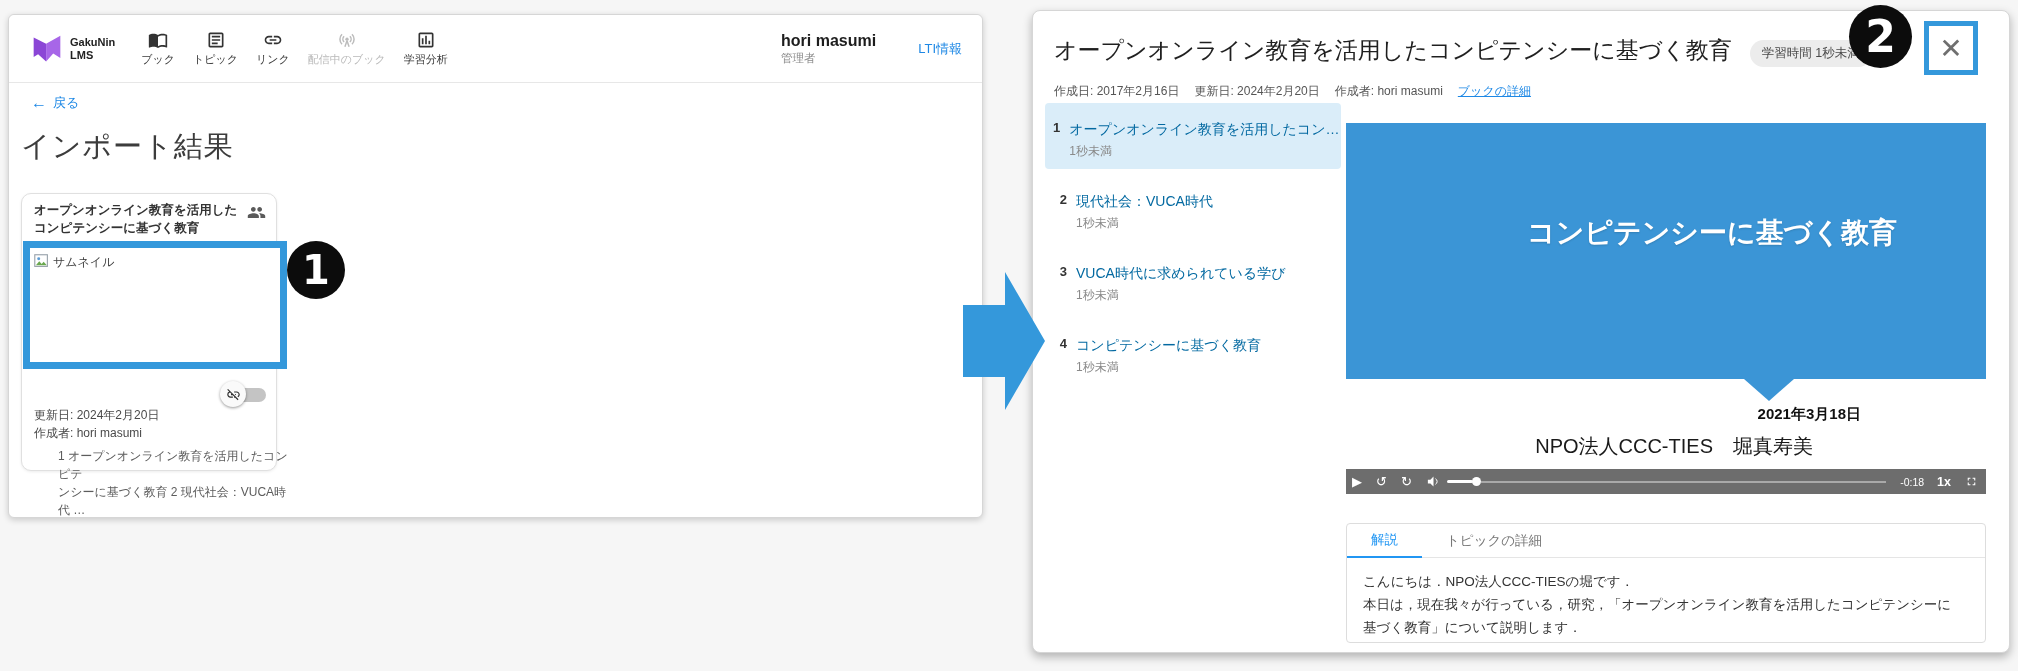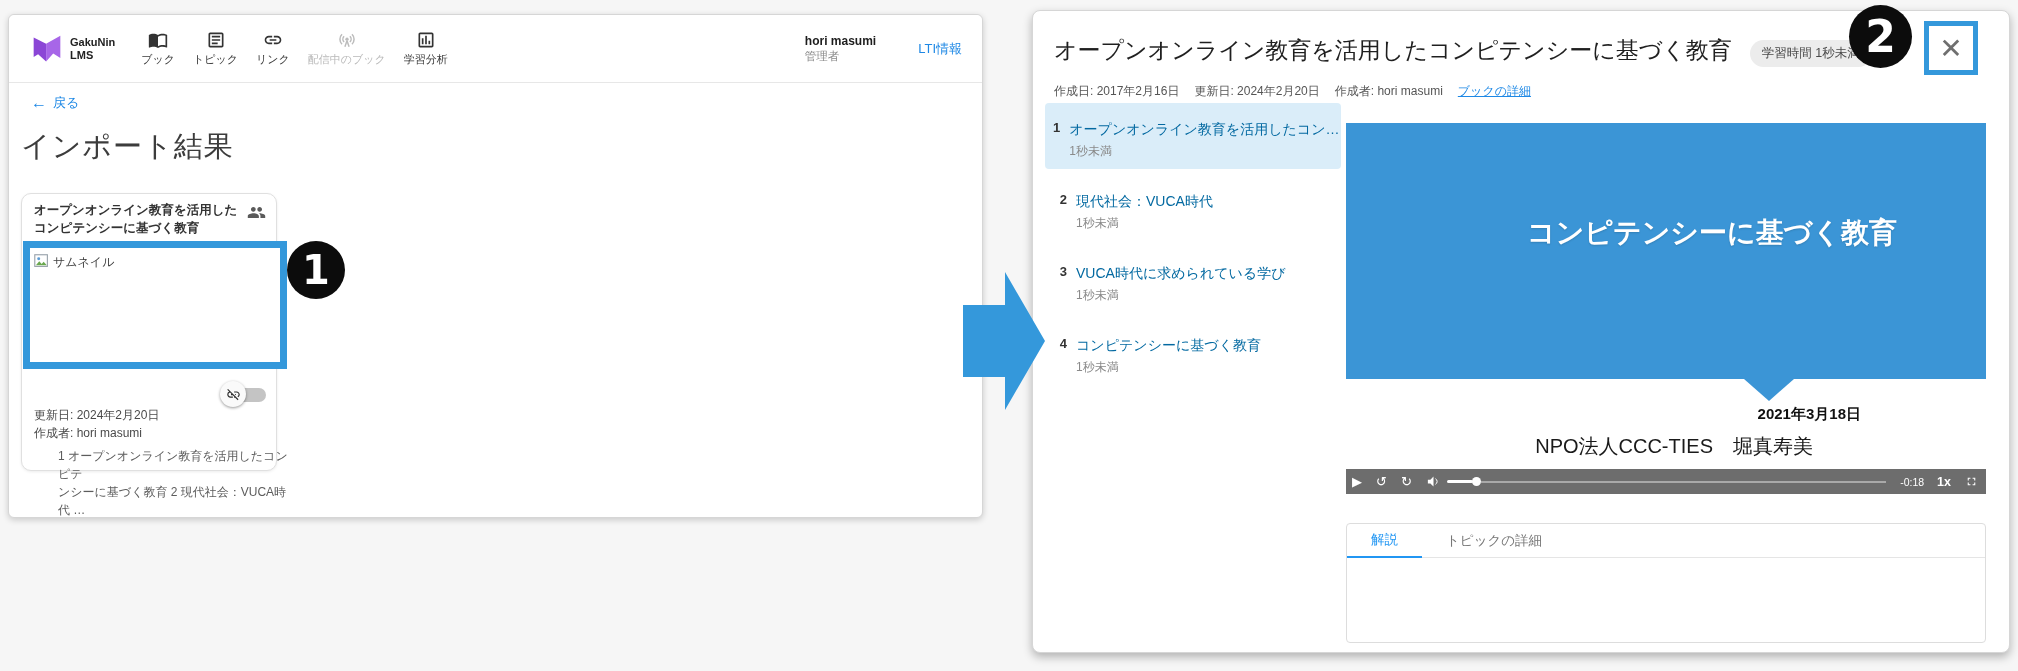--- a/index.html
+++ b/index.html
@@ -11,21 +11,21 @@
   
   .lms-header { position:absolute; left:0; top:0; width:100%; height:68px; display:flex; align-items:center; padding:0 20px 0 22px; border-bottom:1px solid #e7e7e7; background:#fff; border-radius:6px 6px 0 0; }
   .logo-wrap { display:flex; align-items:center; gap:7px; margin-right:26px; }
   .logo-text { font-size:11px; font-weight:bold; color:#222; line-height:1.15; }
   .nav { display:flex; align-items:flex-end; gap:18px; }
   .nav-item { display:flex; flex-direction:column; align-items:center; gap:2px; cursor:pointer; color:#3a3a3a; }
   .nav-item .nav-label { font-size:11px; white-space:nowrap; }
   .nav-item.disabled { color:#b9b9b9; }
   .spacer { flex:1; }
   .user-block { text-align:left; margin-right:42px; }
-  .user-name { font-size:12px; font-weight:bold; color:#1d1d1d; }
+  .user-name { font-size:16px; font-weight:bold; color:#1d1d1d; }
   .user-role { font-size:11.5px; color:#8a8a8a; margin-top:1px; }
   .lti-link { font-size:13px; color:#1e88e5; cursor:pointer; white-space:nowrap; }
 
   
   .back-link { position:absolute; left:22px; top:79px; font-size:13px; color:#1e88e5; cursor:pointer; display:flex; align-items:center; gap:6px; }
   .back-arrow { font-size:16px; }
   .page-title { position:absolute; left:12px; top:112px; font-size:29px; color:#3c3c3c; letter-spacing:1px; }
 
   .book-card { position:absolute; left:12px; top:178px; width:256px; height:278px; background:#fff; border:1px solid #e0e0e0; border-radius:10px; box-shadow:0 1px 3px rgba(0,0,0,.08); cursor:pointer; }
   .book-card-title { position:absolute; left:12px; top:7px; width:210px; font-size:12.5px; font-weight:bold; color:#333; line-height:1.45; }
@@ -290,20 +290,23 @@
             <path d="M7 14H5v5h5v-2H7v-3zm-2-4h2V7h3V5H5v5zm12 7h-3v2h5v-5h-2v3zM14 5v2h3v3h2V5h-5z"></path>
           </svg>
       </span>
     </div>
 
     <div class="desc-box">
       <div class="tabs-row">
         <div class="tab active">解説</div>
         <div class="tab">トピックの詳細</div>
       </div>
+      <div class="desc-text">こんにちは．NPO法人CCC-TIESの堀です．
+本日は，現在我々が行っている，研究，「オープンオンライン教育を活用したコンピテンシーに
+基づく教育」について説明します．</div>
     </div>
   </div>
 </div>
 
 <div class="ann" id="ann-2">2</div>
 <div class="close-btn">
   <span>✕</span>
 </div>
 
 </body></html>

